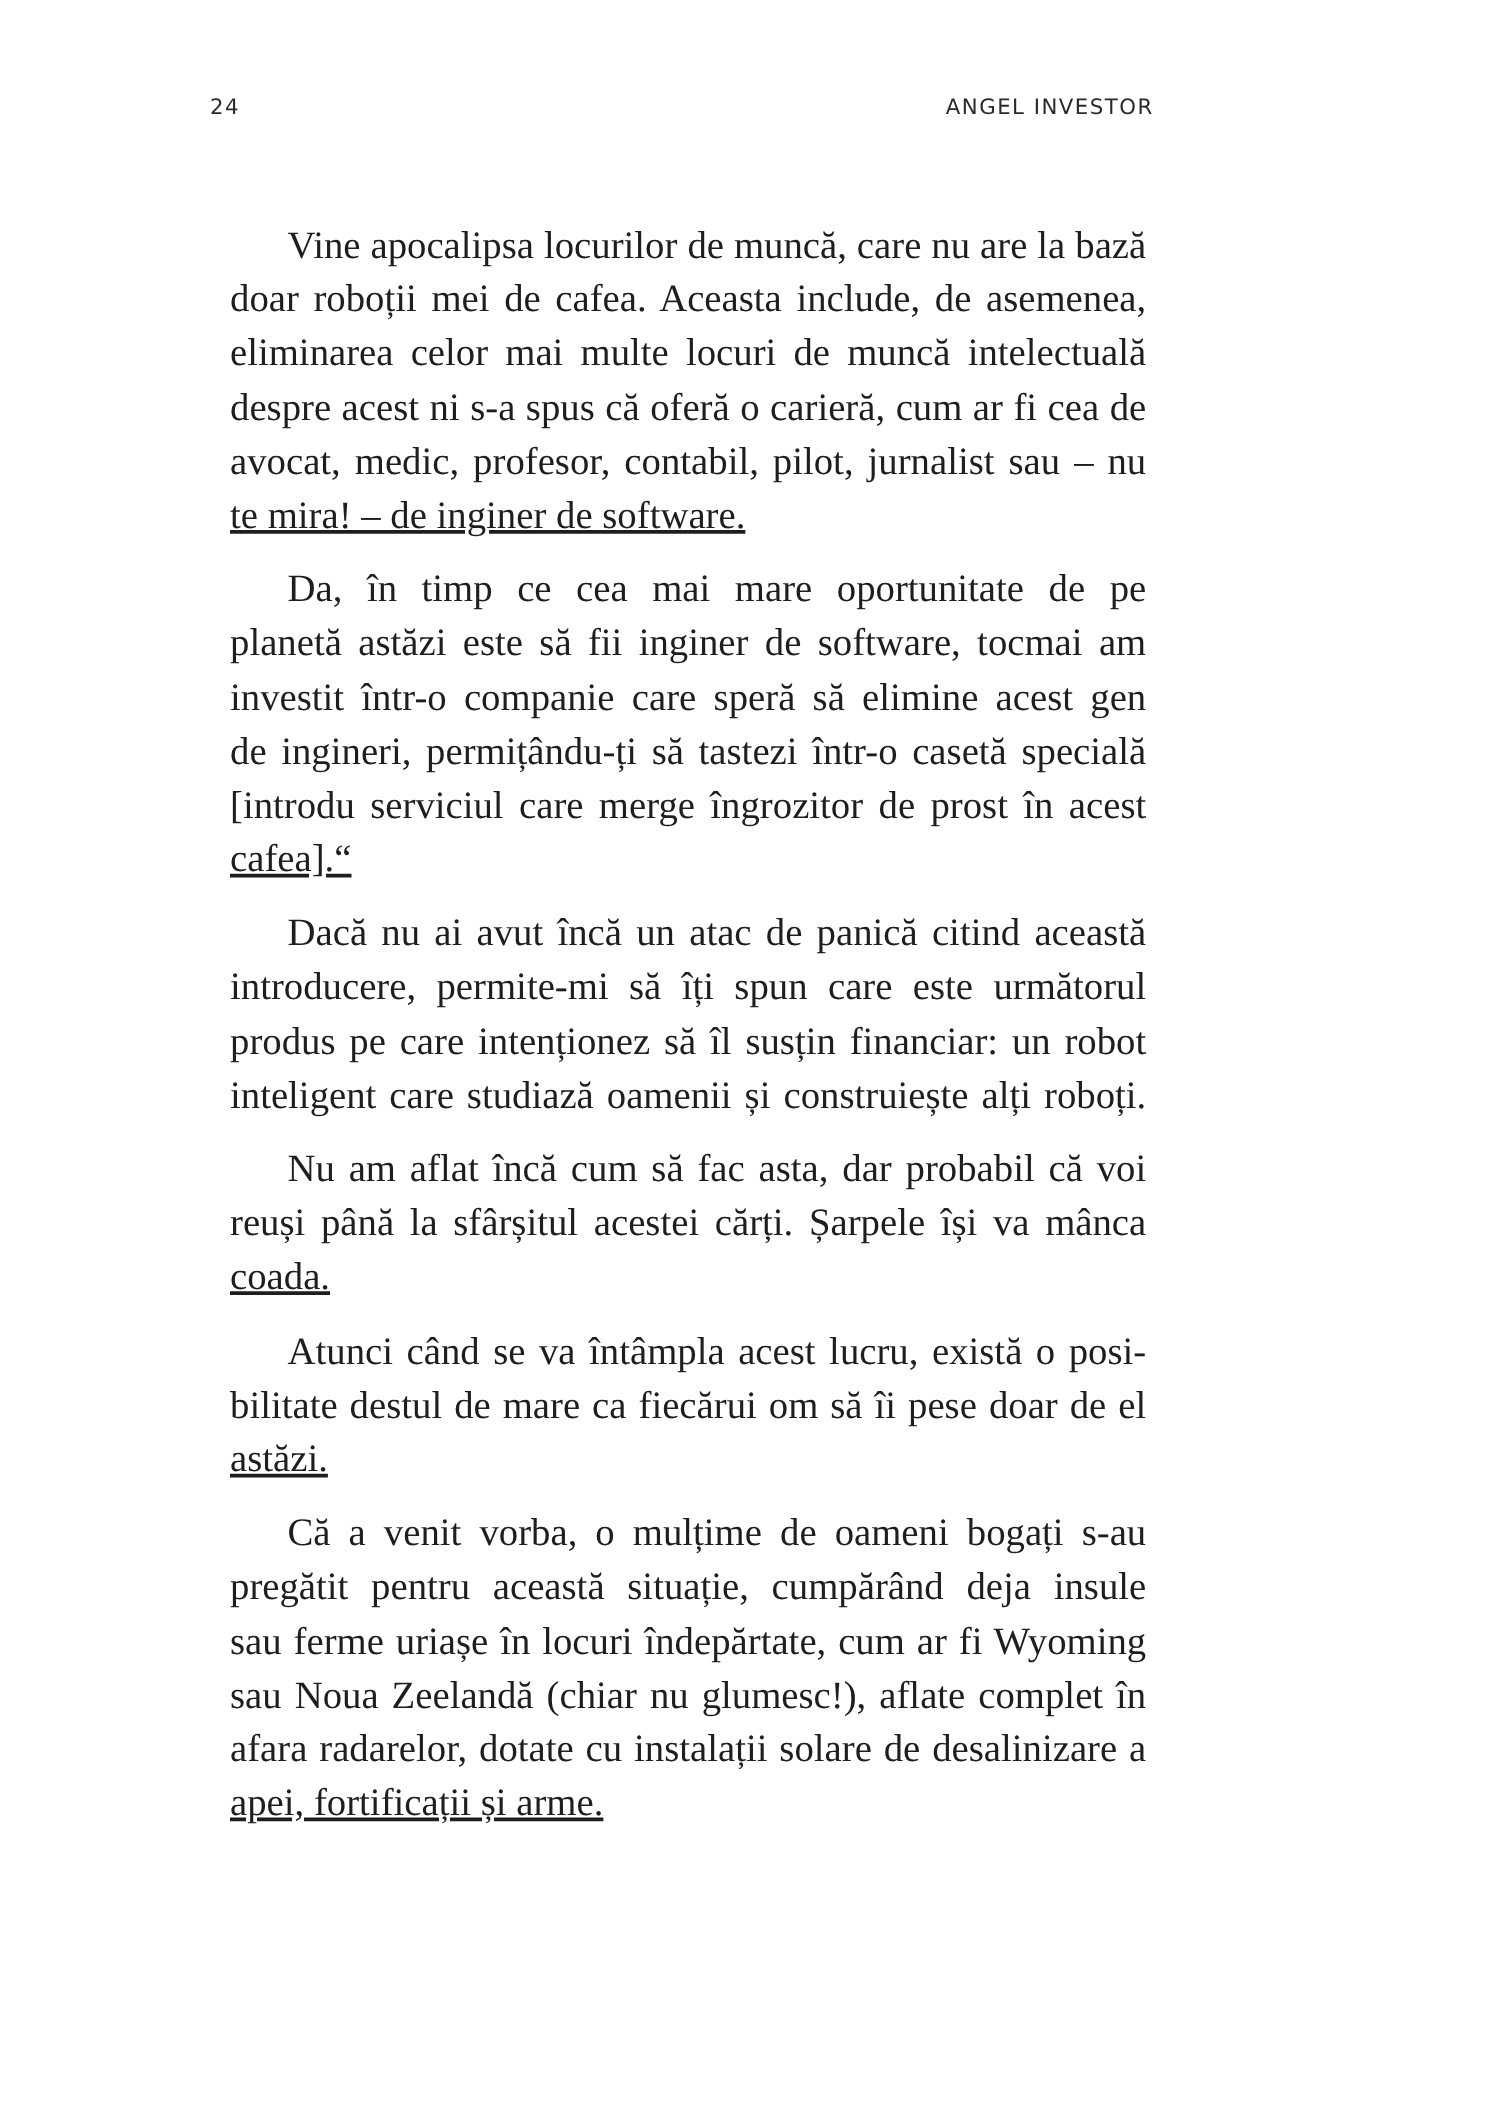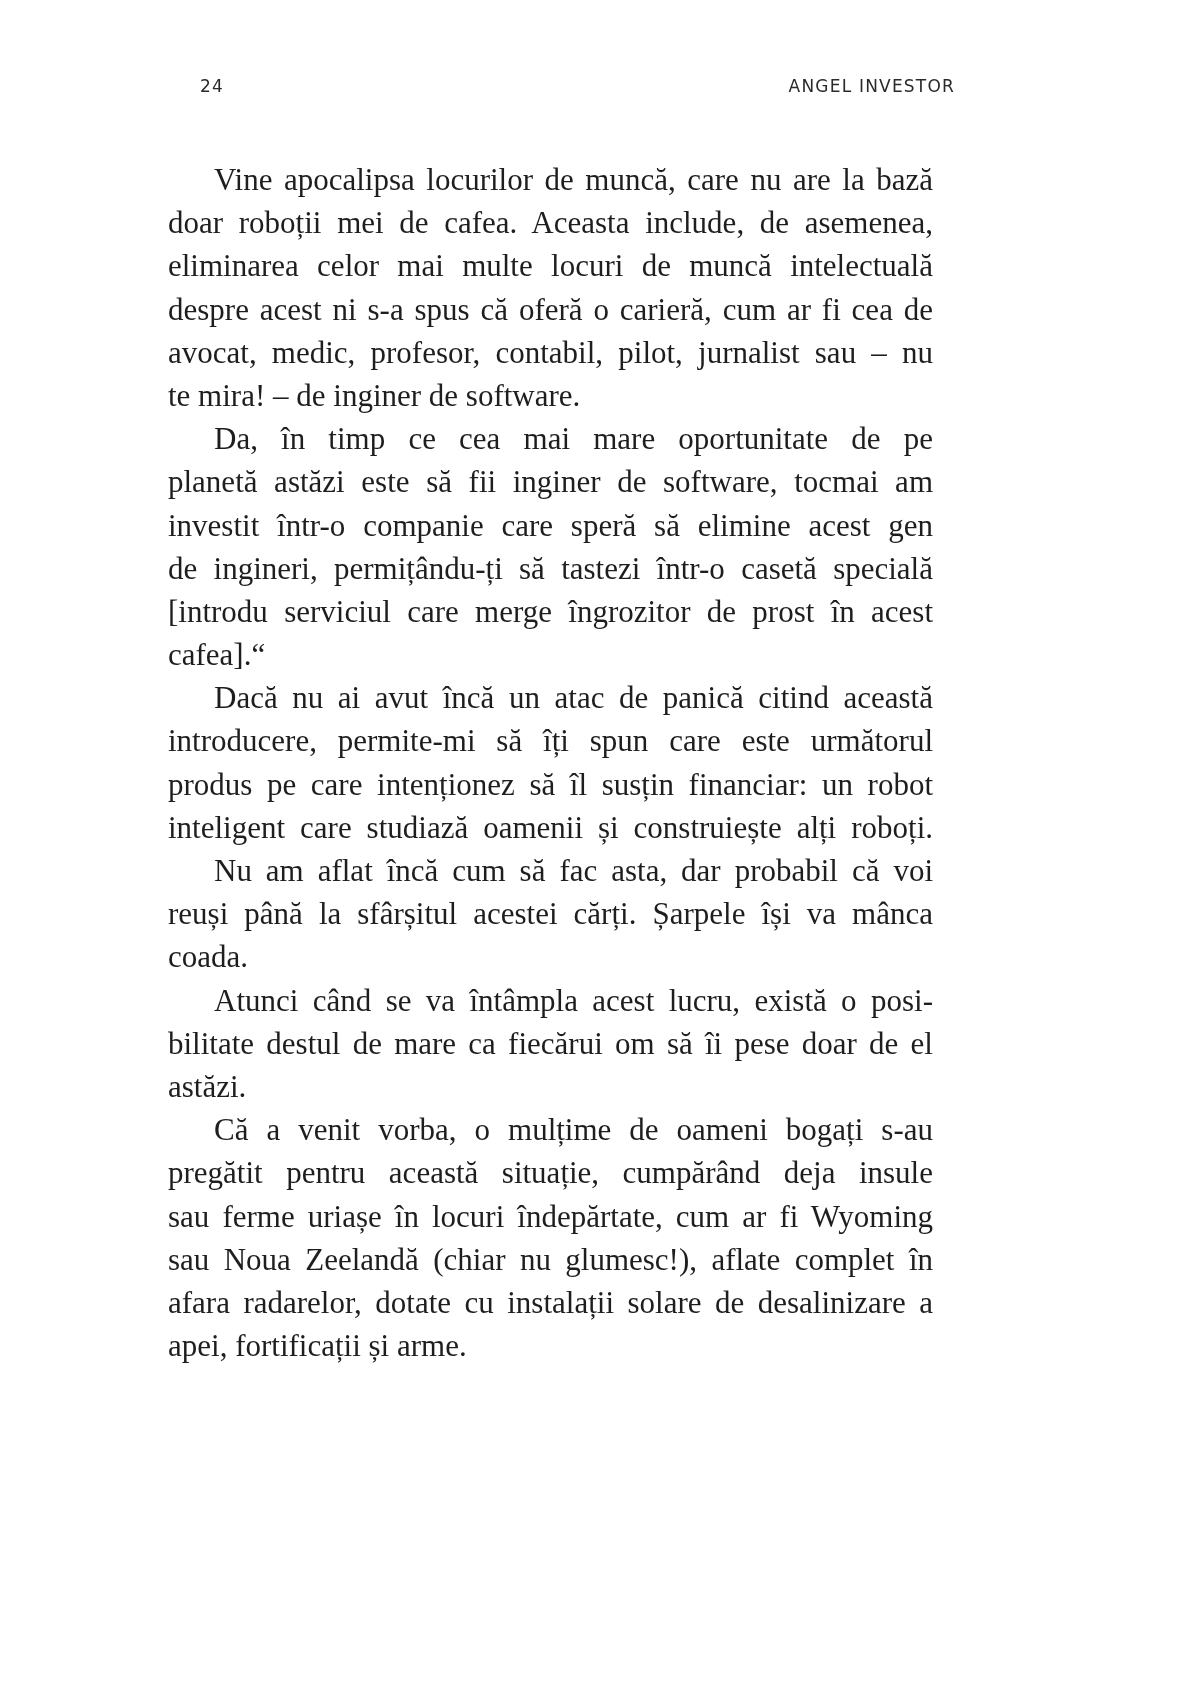--- a/index.html
+++ b/index.html
@@ -25,21 +25,20 @@
     .running-header {
       position: absolute;
       top: 76px;
       left: 168px;
       width: 765px;
       height: 24px;
       font-family: "DejaVu Sans", "Liberation Sans", sans-serif;
       font-size: 17px;
       letter-spacing: 1.2px;
       color: #2a2a2a;
-      margin-left: 32px;
     }
     .running-header .folio {
       position: absolute;
       left: 0;
       top: 0;
     }
     .running-header .book-title {
       position: absolute;
       right: 10px;
       top: 0;
@@ -47,38 +46,39 @@
     .body-text {
       position: absolute;
       left: 168px;
       top: 158px;
       width: 765px;
       font-family: "Liberation Serif", "DejaVu Serif", serif;
       font-size: 31px;
       color: #1e1e1e;
     }
     .paragraph {
-      margin: 0;
+      margin: 16px;
       padding: 0;
     }
     .line {
       display: block;
       height: 43.2px;
       line-height: 43.2px;
       white-space: nowrap;
       text-align: justify;
       text-align-last: justify;
       overflow: visible;
     }
     .line.indent {
       padding-left: 46px;
     }
     .line.last {
       text-align: left;
       text-align-last: left;
+      text-decoration: underline;
     }
   </style>
 </head>
 <body>
 
 <div class="page">
 
   <div class="running-header">
     <span class="folio">24</span>
     <span class="book-title">ANGEL INVESTOR</span>

